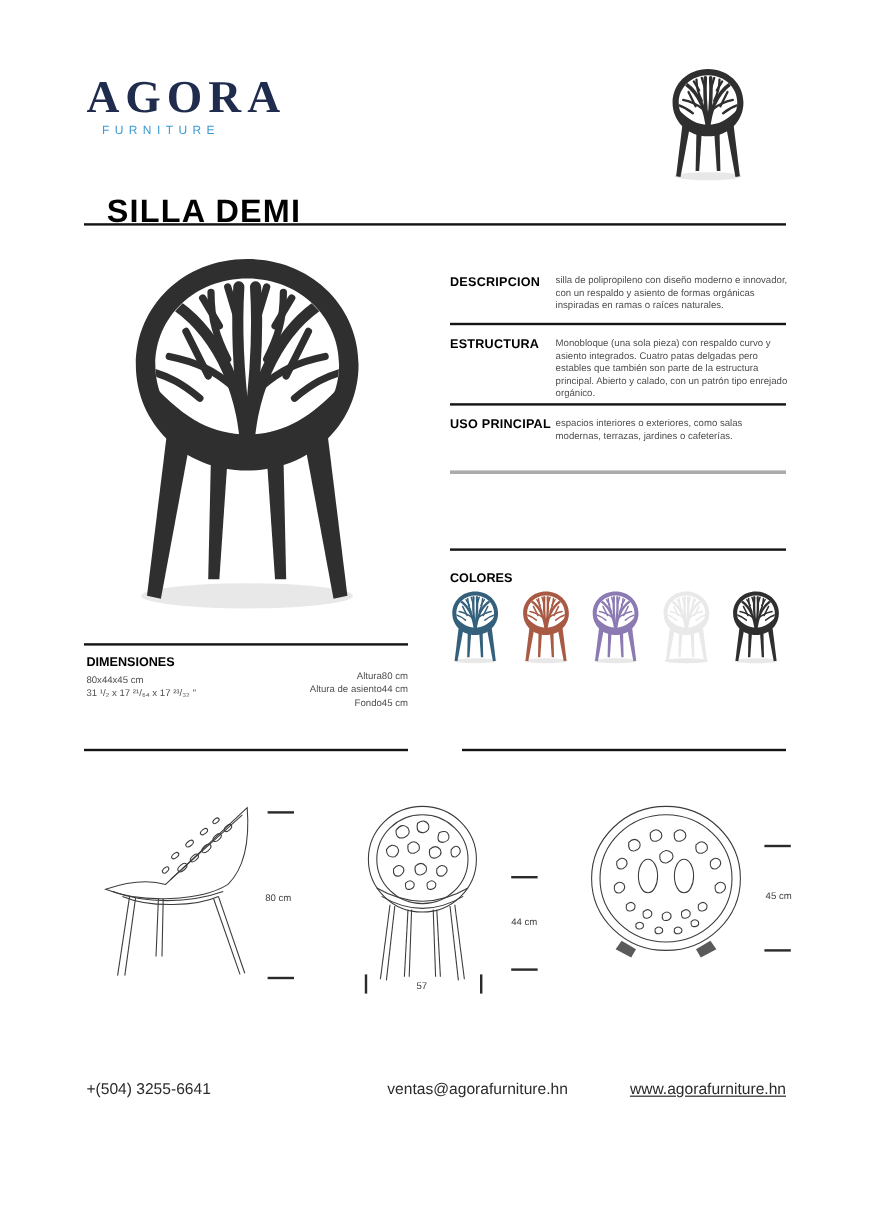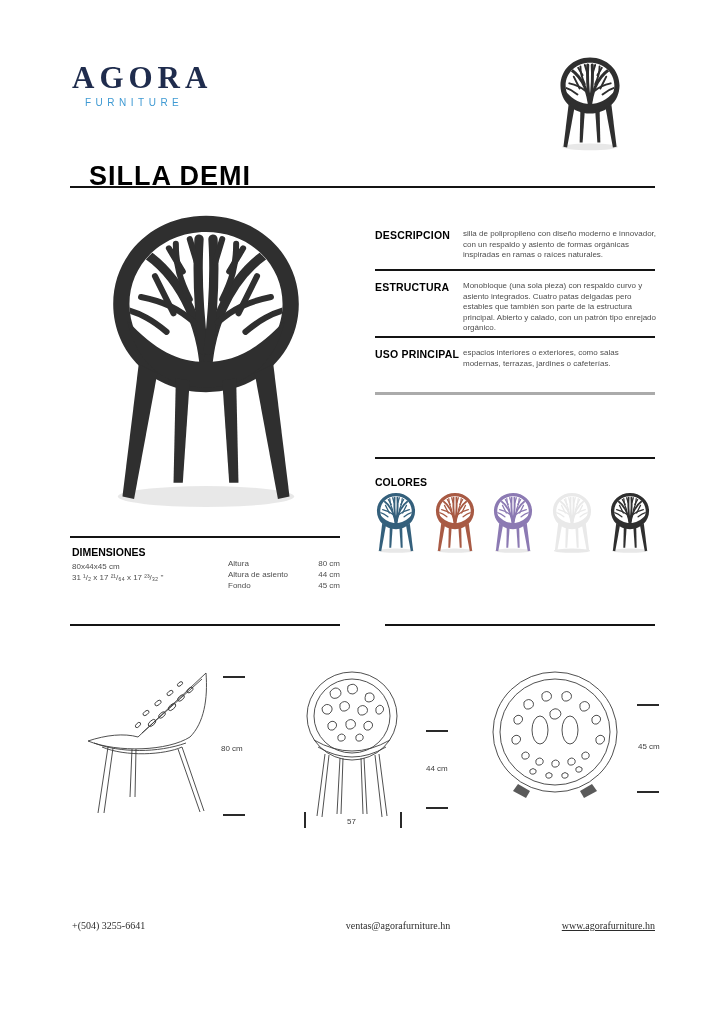--- a/index.html
+++ b/index.html
@@ -1,20 +1,20 @@
 <!DOCTYPE html>
 <html><head>
 <meta charset="utf-8">
 <style>
   html,body{margin:0;padding:0;background:#ffffff;}
   .page{position:relative;width:724px;height:1024px;background:#ffffff;overflow:hidden;
         font-family:"Liberation Sans",sans-serif;color:#000;}
   
   .logo{position:absolute;left:72px;top:62px;}
-  .logo-name{font-family:"Liberation Serif",serif;font-size:31px;font-weight:700;
+  .logo-name{font-family:"Liberation Serif",serif;font-size:38px;font-weight:700;
              letter-spacing:5px;color:#1f2c4d;line-height:1;text-align:center;}
   .logo-tag{font-size:10px;font-weight:400;letter-spacing:4.5px;color:#3f9ad3;margin:4px 0 0 13px;}
   .title{position:absolute;left:72px;top:144px;font-size:27px;font-weight:700;letter-spacing:1px;margin:17px;}
   .chair-thumb{position:absolute;left:553px;top:56px;width:74px;height:96px;}
   
   .rule{position:absolute;border:none;margin:0;background:#141414;height:1.6px;}
   .rule-top{left:70px;top:186px;width:585px;}
   .rule-right{left:375px;width:280px;}
   .rule-gray{background:#ababab;height:2.6px;}
   .rule-left{left:70px;width:270px;}
@@ -25,28 +25,28 @@
   .spec-label{width:88px;flex:none;font-size:10.5px;font-weight:700;letter-spacing:.2px;}
   .spec-text{font-size:8px;line-height:1.32;color:#4e4e4e;padding-left:0;width:194px;}
   
   .colors-label{position:absolute;left:375px;top:476px;font-size:10.5px;font-weight:700;}
   .swatch-row{position:absolute;left:372px;top:492px;width:282px;display:flex;justify-content:space-between;}
   .swatch-row svg{width:48px;height:62px;}
   
   .dims-title{position:absolute;left:72px;top:546px;font-size:10.5px;font-weight:700;}
   .dims-metric{position:absolute;left:72px;top:562px;font-size:8px;color:#4e4e4e;line-height:1.35;}
   .dims-table{position:absolute;left:228px;top:558px;width:112px;font-size:8px;color:#4e4e4e;}
-  .dims-table .drow{display:flex;justify-content:space-between;line-height:1.4;}
+  .dims-table .drow{display:flex;justify-content:flex-end;line-height:1.4;}
   
   .sketch{position:absolute;}
   .tickh{position:absolute;height:1.6px;width:22px;background:#2a2a2a;}
   .tickv{position:absolute;width:1.6px;height:16px;background:#2a2a2a;}
   .dim-label{position:absolute;font-size:8px;color:#3d3d3d;}
   
-  .footer-item{position:absolute;top:920px;font-size:10px;color:#2b2b2b;font-family:Liberation Serif, serif;}
+  .footer-item{position:absolute;top:900px;font-size:13px;color:#2b2b2b;}
   .footer-phone{left:72px;}
   .footer-email{left:0;width:724px;text-align:center;padding-left:36px;}
   .footer-site{right:69px;text-decoration:underline;color:#2b2b2b;cursor:pointer;}
 </style>
 </head>
 <body>
 
 <svg width="0" height="0" style="position:absolute" aria-hidden="true">
   <defs>
     <clipPath id="backrest-clip">

